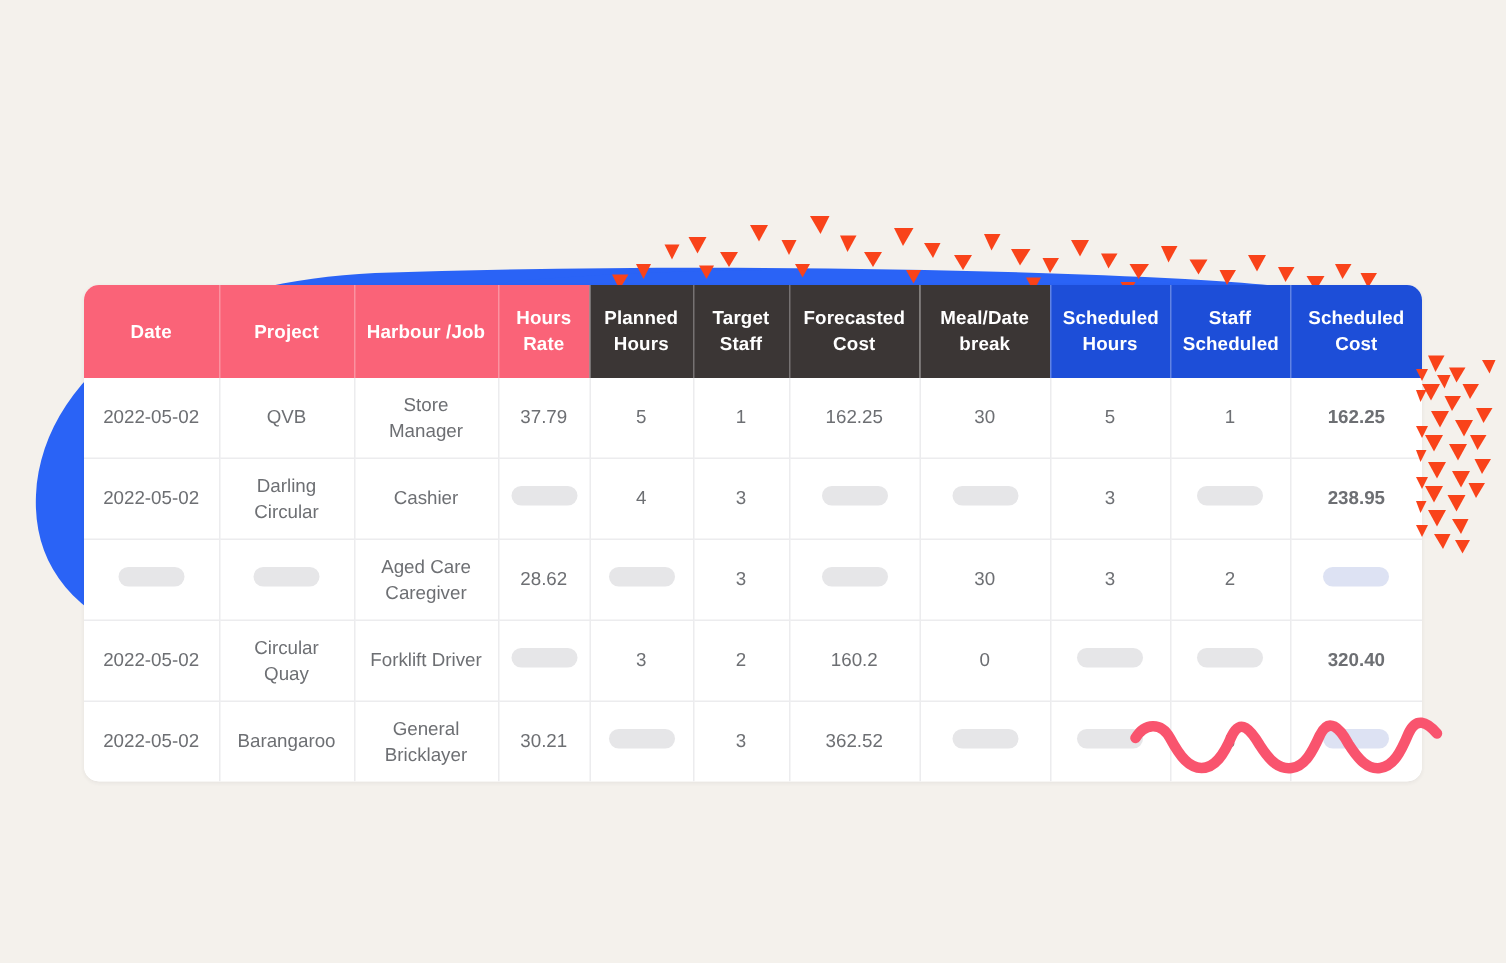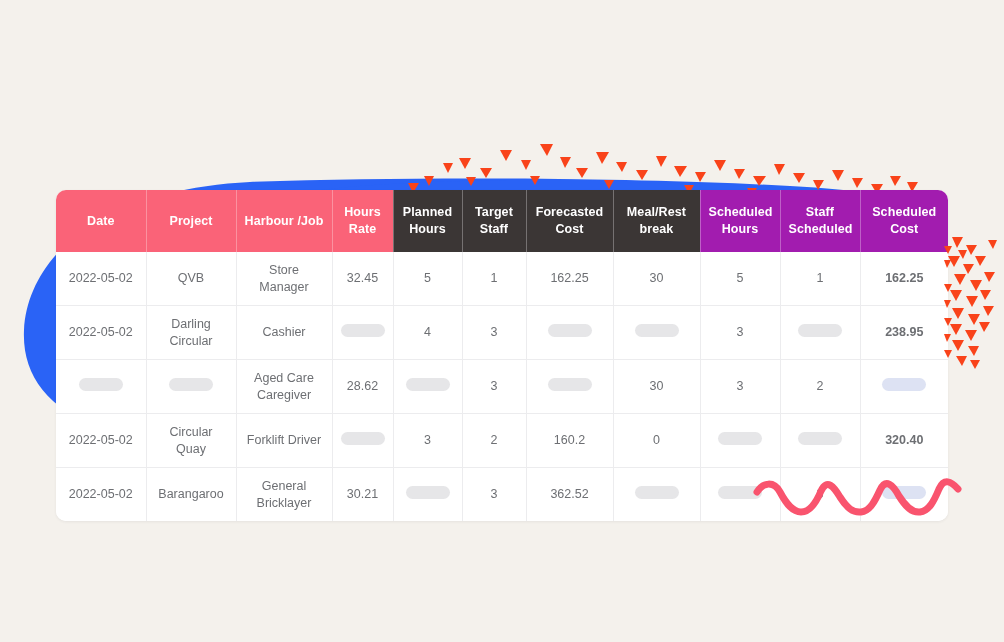--- a/index.html
+++ b/index.html
@@ -59,21 +59,21 @@
     padding: 14px 8px;
     height: 34px;
     vertical-align: middle;
     text-align: center;
     border-right: 1px solid rgba(255,255,255,0.30);
   }
   table.sched th:last-child { border-right: none; }
 
   th.g-pink  { background: #fa6378; }
   th.g-dark  { background: #3b3635; }
-  th.g-blue  { background: #a21caf; }
+  th.g-blue  { background: #1d4ed8; }
 
   
   th.g-dark  .hlabel,
   th.g-blue  .hlabel { display: block; text-align: center; }
   th.g-pink  .hlabel { display: block; text-align: center; }
 
   table.sched td {
     font-size: 12.5px;
     color: #6d6f73;
     text-align: center;
@@ -222,39 +222,39 @@
           <th class="g-dark">
             <span class="hlabel">Planned Hours</span>
           </th>
           <th class="g-dark">
             <span class="hlabel">Target Staff</span>
           </th>
           <th class="g-dark">
             <span class="hlabel">Forecasted Cost</span>
           </th>
           <th class="g-dark">
-            <span class="hlabel">Meal/Rest break</span>
+            <span class="hlabel">Meal/Date break</span>
           </th>
           <th class="g-blue">
             <span class="hlabel">Scheduled Hours</span>
           </th>
           <th class="g-blue">
             <span class="hlabel">Staff Scheduled</span>
           </th>
           <th class="g-blue">
             <span class="hlabel">Scheduled Cost</span>
           </th>
         </tr>
       </thead>
       <tbody id="table-body">
           <tr>
             <td><span>2022-05-02</span></td>
             <td><span>QVB</span></td>
             <td><span>Store Manager</span></td>
-            <td><span>32.45</span></td>
+            <td><span>37.79</span></td>
             <td><span>5</span></td>
             <td><span>1</span></td>
             <td><span>162.25</span></td>
             <td><span>30</span></td>
             <td><span>5</span></td>
             <td><span>1</span></td>
             <td class="sched-cost"><span>162.25</span></td>
           </tr>
           <tr>
             <td><span>2022-05-02</span></td>

